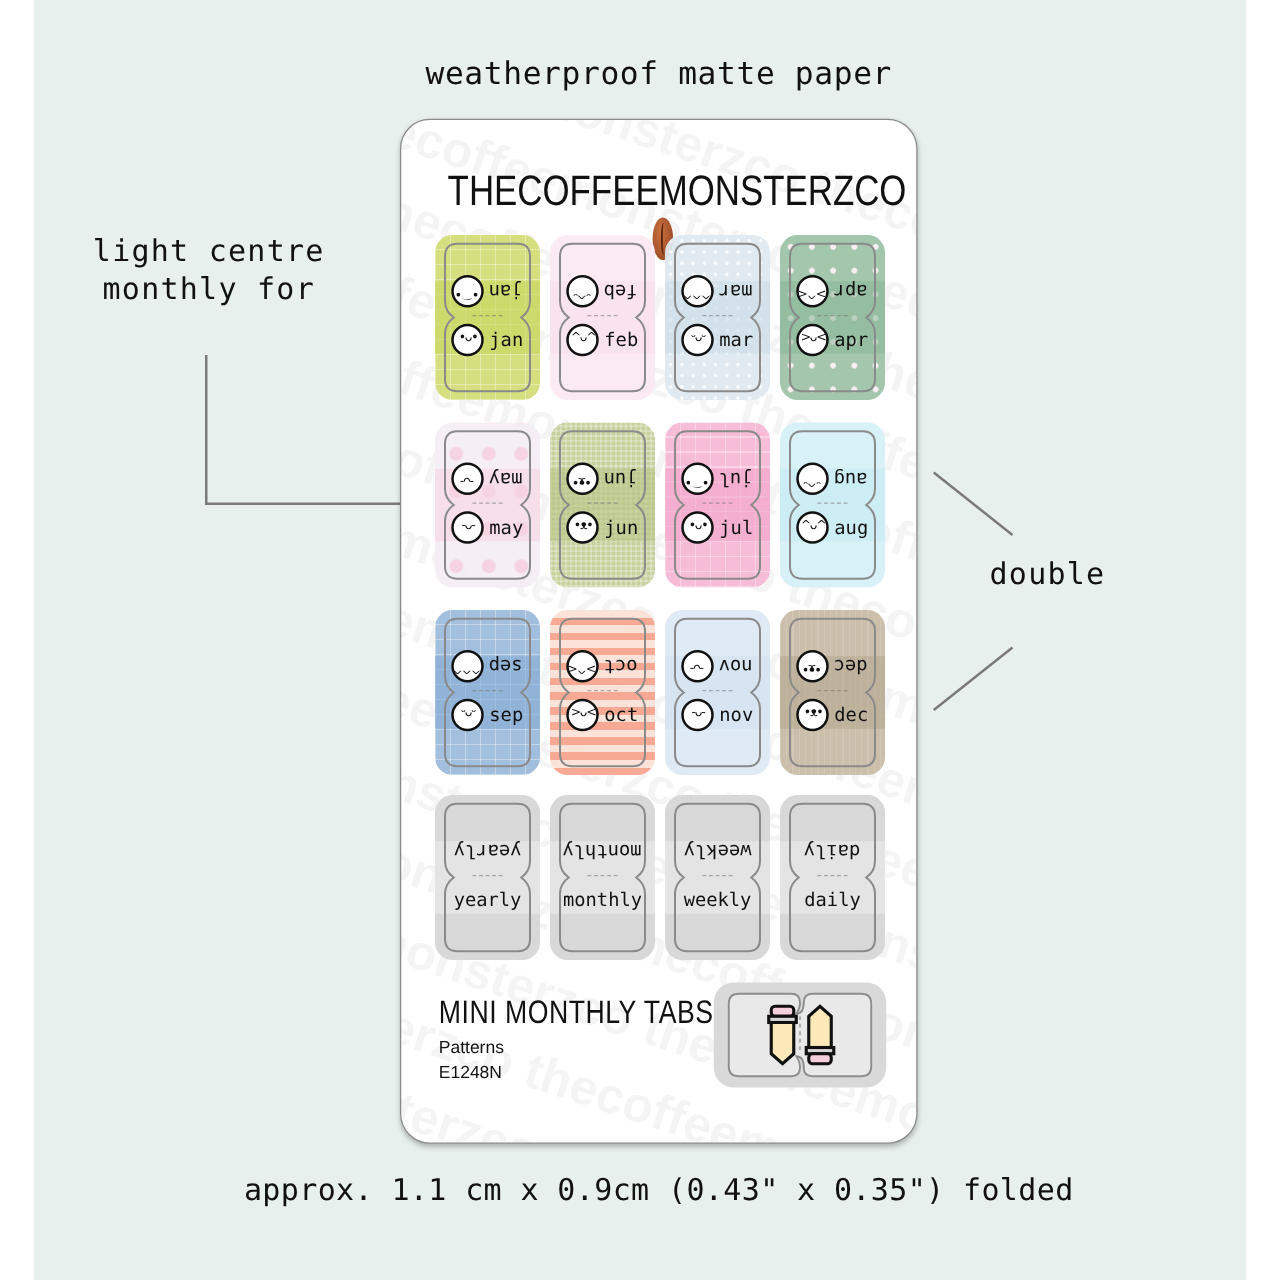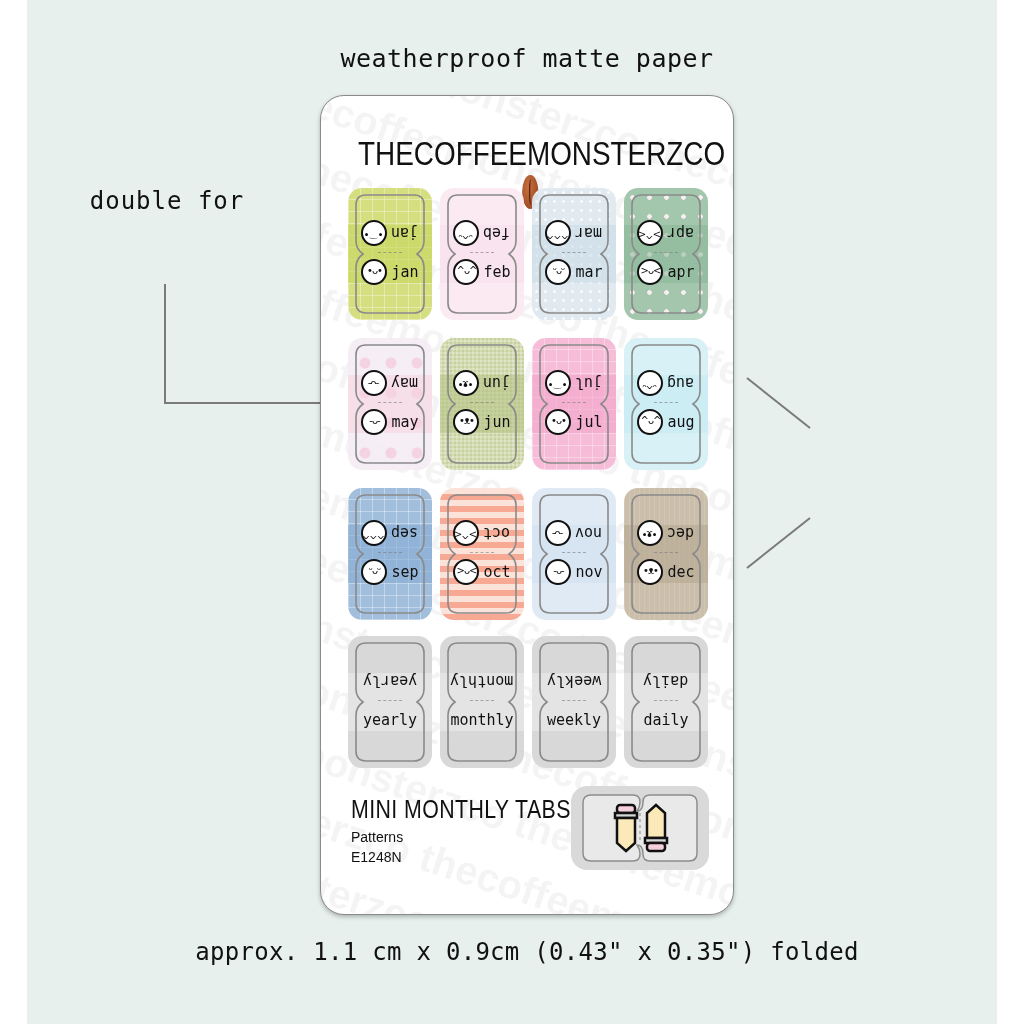--- a/index.html
+++ b/index.html
@@ -40,24 +40,26 @@
   .pencilbox .inner svg { width:100%; height:100%; }
 </style>
 </head>
 <body>
 
 <div class="panel"></div>
 
 <div class="caption cap-top">weatherproof matte paper</div>
 
 <div class="caption cap-left">
-  <div>double for</div>
+  <div>light centre</div>
+  <div>monthly for</div>
 </div>
 
 <div class="caption cap-right">
+  <div>double</div>
 </div>
 
 <svg class="leader">
   <polyline points="165,284 165,403 334,403" fill="none" stroke="#7a7a7a" stroke-width="2"></polyline>
   <line x1="747" y1="378" x2="810" y2="428" stroke="#7a7a7a" stroke-width="2"></line>
   <line x1="747" y1="568" x2="810" y2="518" stroke="#7a7a7a" stroke-width="2"></line>
 </svg>
 
 <div class="sheet">
   <div class="watermark" id="watermark">

